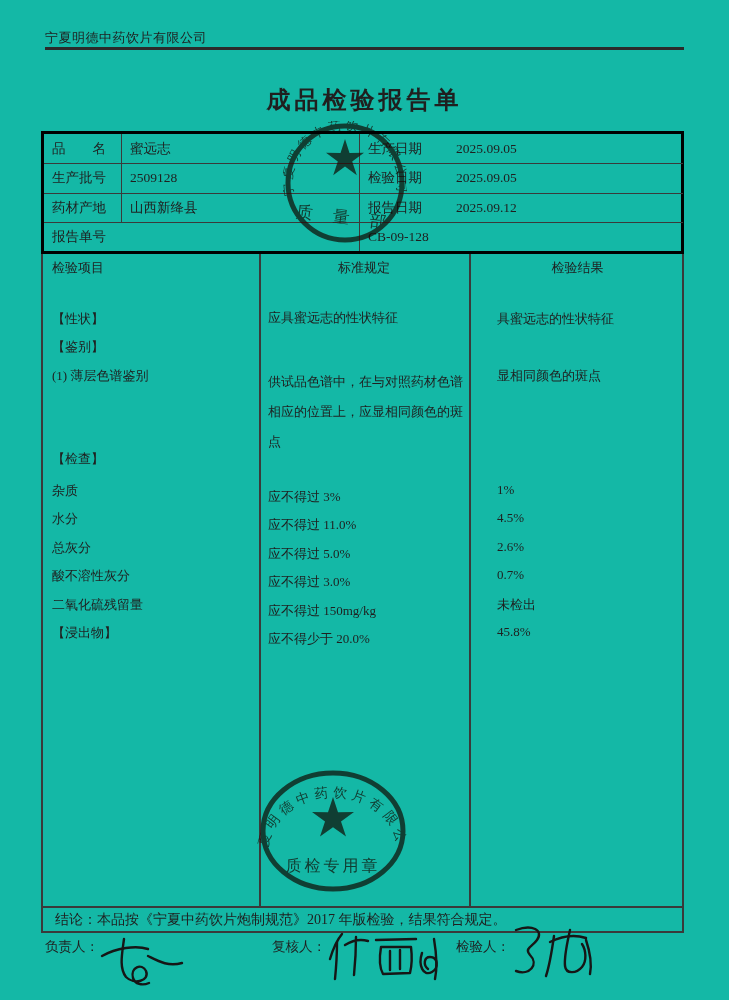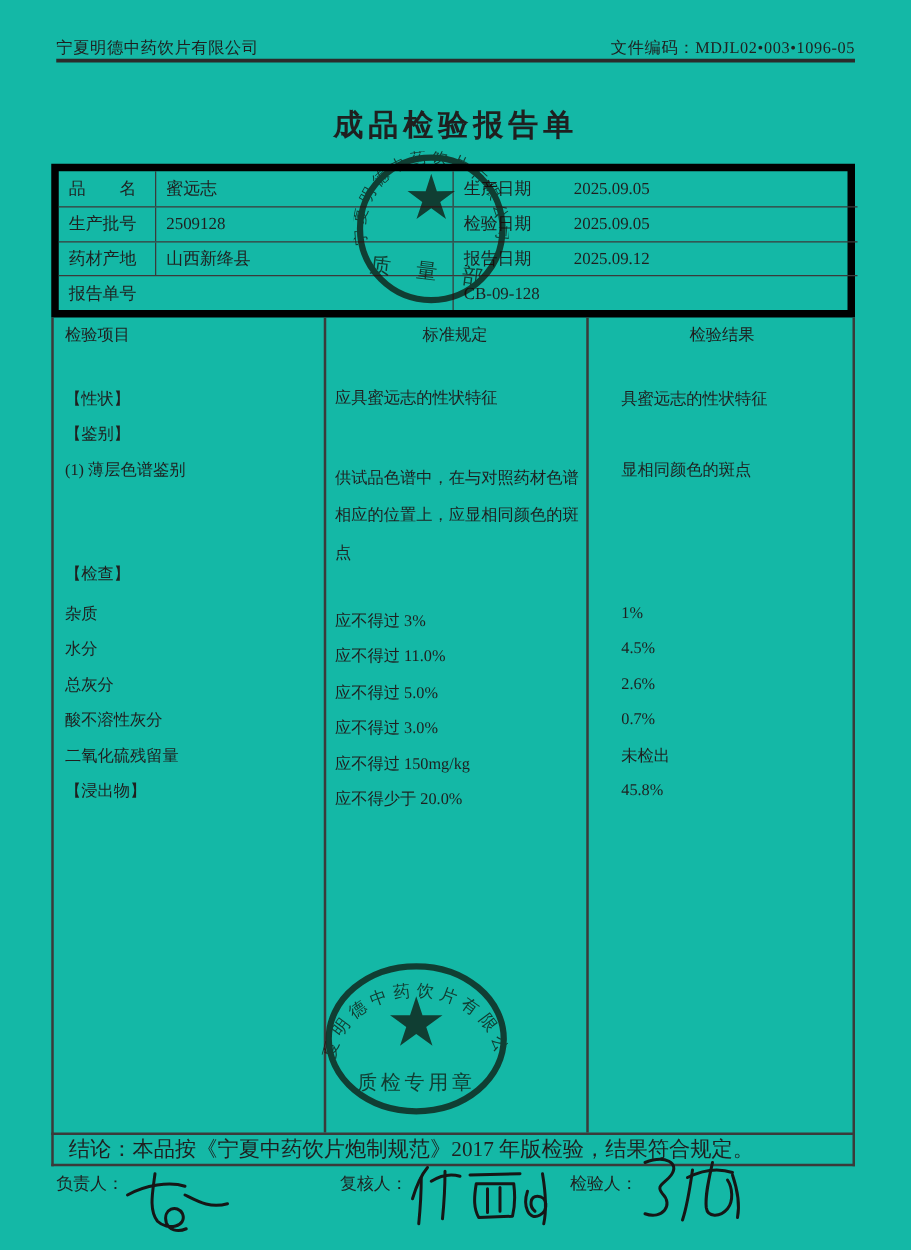--- a/index.html
+++ b/index.html
@@ -6,52 +6,51 @@
   .page{
     position:relative;width:729px;height:1000px;background:#14b8a6;
     font-family:"Liberation Serif","DejaVu Serif",serif;color:#1f1f1f;
     overflow:hidden;margin:0 auto;
   }
   
   .hdr{position:absolute;left:45px;top:29px;width:639px;display:flex;justify-content:space-between;font-size:13px;letter-spacing:.5px;}
   .hdr-rule{position:absolute;left:45px;top:47px;width:639px;height:3px;background:#2b2b2b;}
   .title{position:absolute;left:0;top:84px;width:729px;text-align:center;font-size:24px;font-weight:bold;letter-spacing:4px;}
   
-  .info{position:absolute;left:41px;top:131px;width:643px;height:123px;border:6px solid #000000;box-sizing:border-box;display:grid;grid-template-rows:repeat(4,1fr);font-size:13.5px;}
+  .info{position:absolute;left:41px;top:131px;width:643px;height:123px;border:3px solid #000000;box-sizing:border-box;display:grid;grid-template-rows:repeat(4,1fr);font-size:13.5px;}
   .irow{display:grid;grid-template-columns:77px 238px 324px;border-top:1.5px solid #3a3a3a;align-items:center;}
   .irow:first-child{border-top:none;}
   .irow.wide{grid-template-columns:315px 324px;}
   .ic{padding-left:8px;box-sizing:border-box;height:100%;display:flex;align-items:center;}
   .ic.bl{border-left:1.5px solid #3a3a3a;}
   .rhalf{display:flex;align-items:center;}
   .rhalf .lab2{width:88px;}
   
   .insp{position:absolute;left:41px;top:254px;width:643px;height:654px;border:2px solid #3a3a3a;border-top:none;box-sizing:border-box;font-size:13px;}
   .vline{position:absolute;top:0;bottom:0;width:1.5px;background:#3a3a3a;}
   .col-h{position:absolute;top:5px;text-underline-offset:4px;}
   .row-abs{position:absolute;left:0;width:100%;}
   .c1{position:absolute;left:9px;top:0;width:200px;}
   .c2{position:absolute;left:225px;top:0;width:196px;line-height:30px;}
   .c3{position:absolute;left:454px;top:0;width:200px;}
   
-  .concl{position:absolute;left:41px;top:908px;width:643px;height:25px;border:2px solid #3a3a3a;border-top:none;box-sizing:border-box;display:flex;align-items:center;padding-left:12px;font-size:17px;}
+  .concl{position:absolute;left:41px;top:908px;width:643px;height:25px;border:2px solid #3a3a3a;border-top:none;box-sizing:border-box;display:flex;align-items:center;padding-left:12px;font-size:14px;}
   .siglab{position:absolute;top:938px;font-size:13.5px;}
   .sig-svg{position:absolute;}
   .sig-svg path{fill:none;stroke:#161616;stroke-width:2.4;stroke-linecap:round;stroke-linejoin:round;}
   
   .stamp{position:absolute;mix-blend-mode:multiply;opacity:.86;}
 </style>
 </head>
 <body>
 
 <div class="page">
 
   <div class="hdr">
     <span>宁夏明德中药饮片有限公司</span>
-    <span>文件编码：MDJL02•003•1096-05</span>
   </div>
   <div class="hdr-rule"></div>
 
   <div class="title">成品检验报告单</div>
 
   <div class="info">
     <div class="irow">
       <div class="ic">品　　名</div>
       <div class="ic bl">蜜远志</div>
       <div class="ic bl rhalf">

